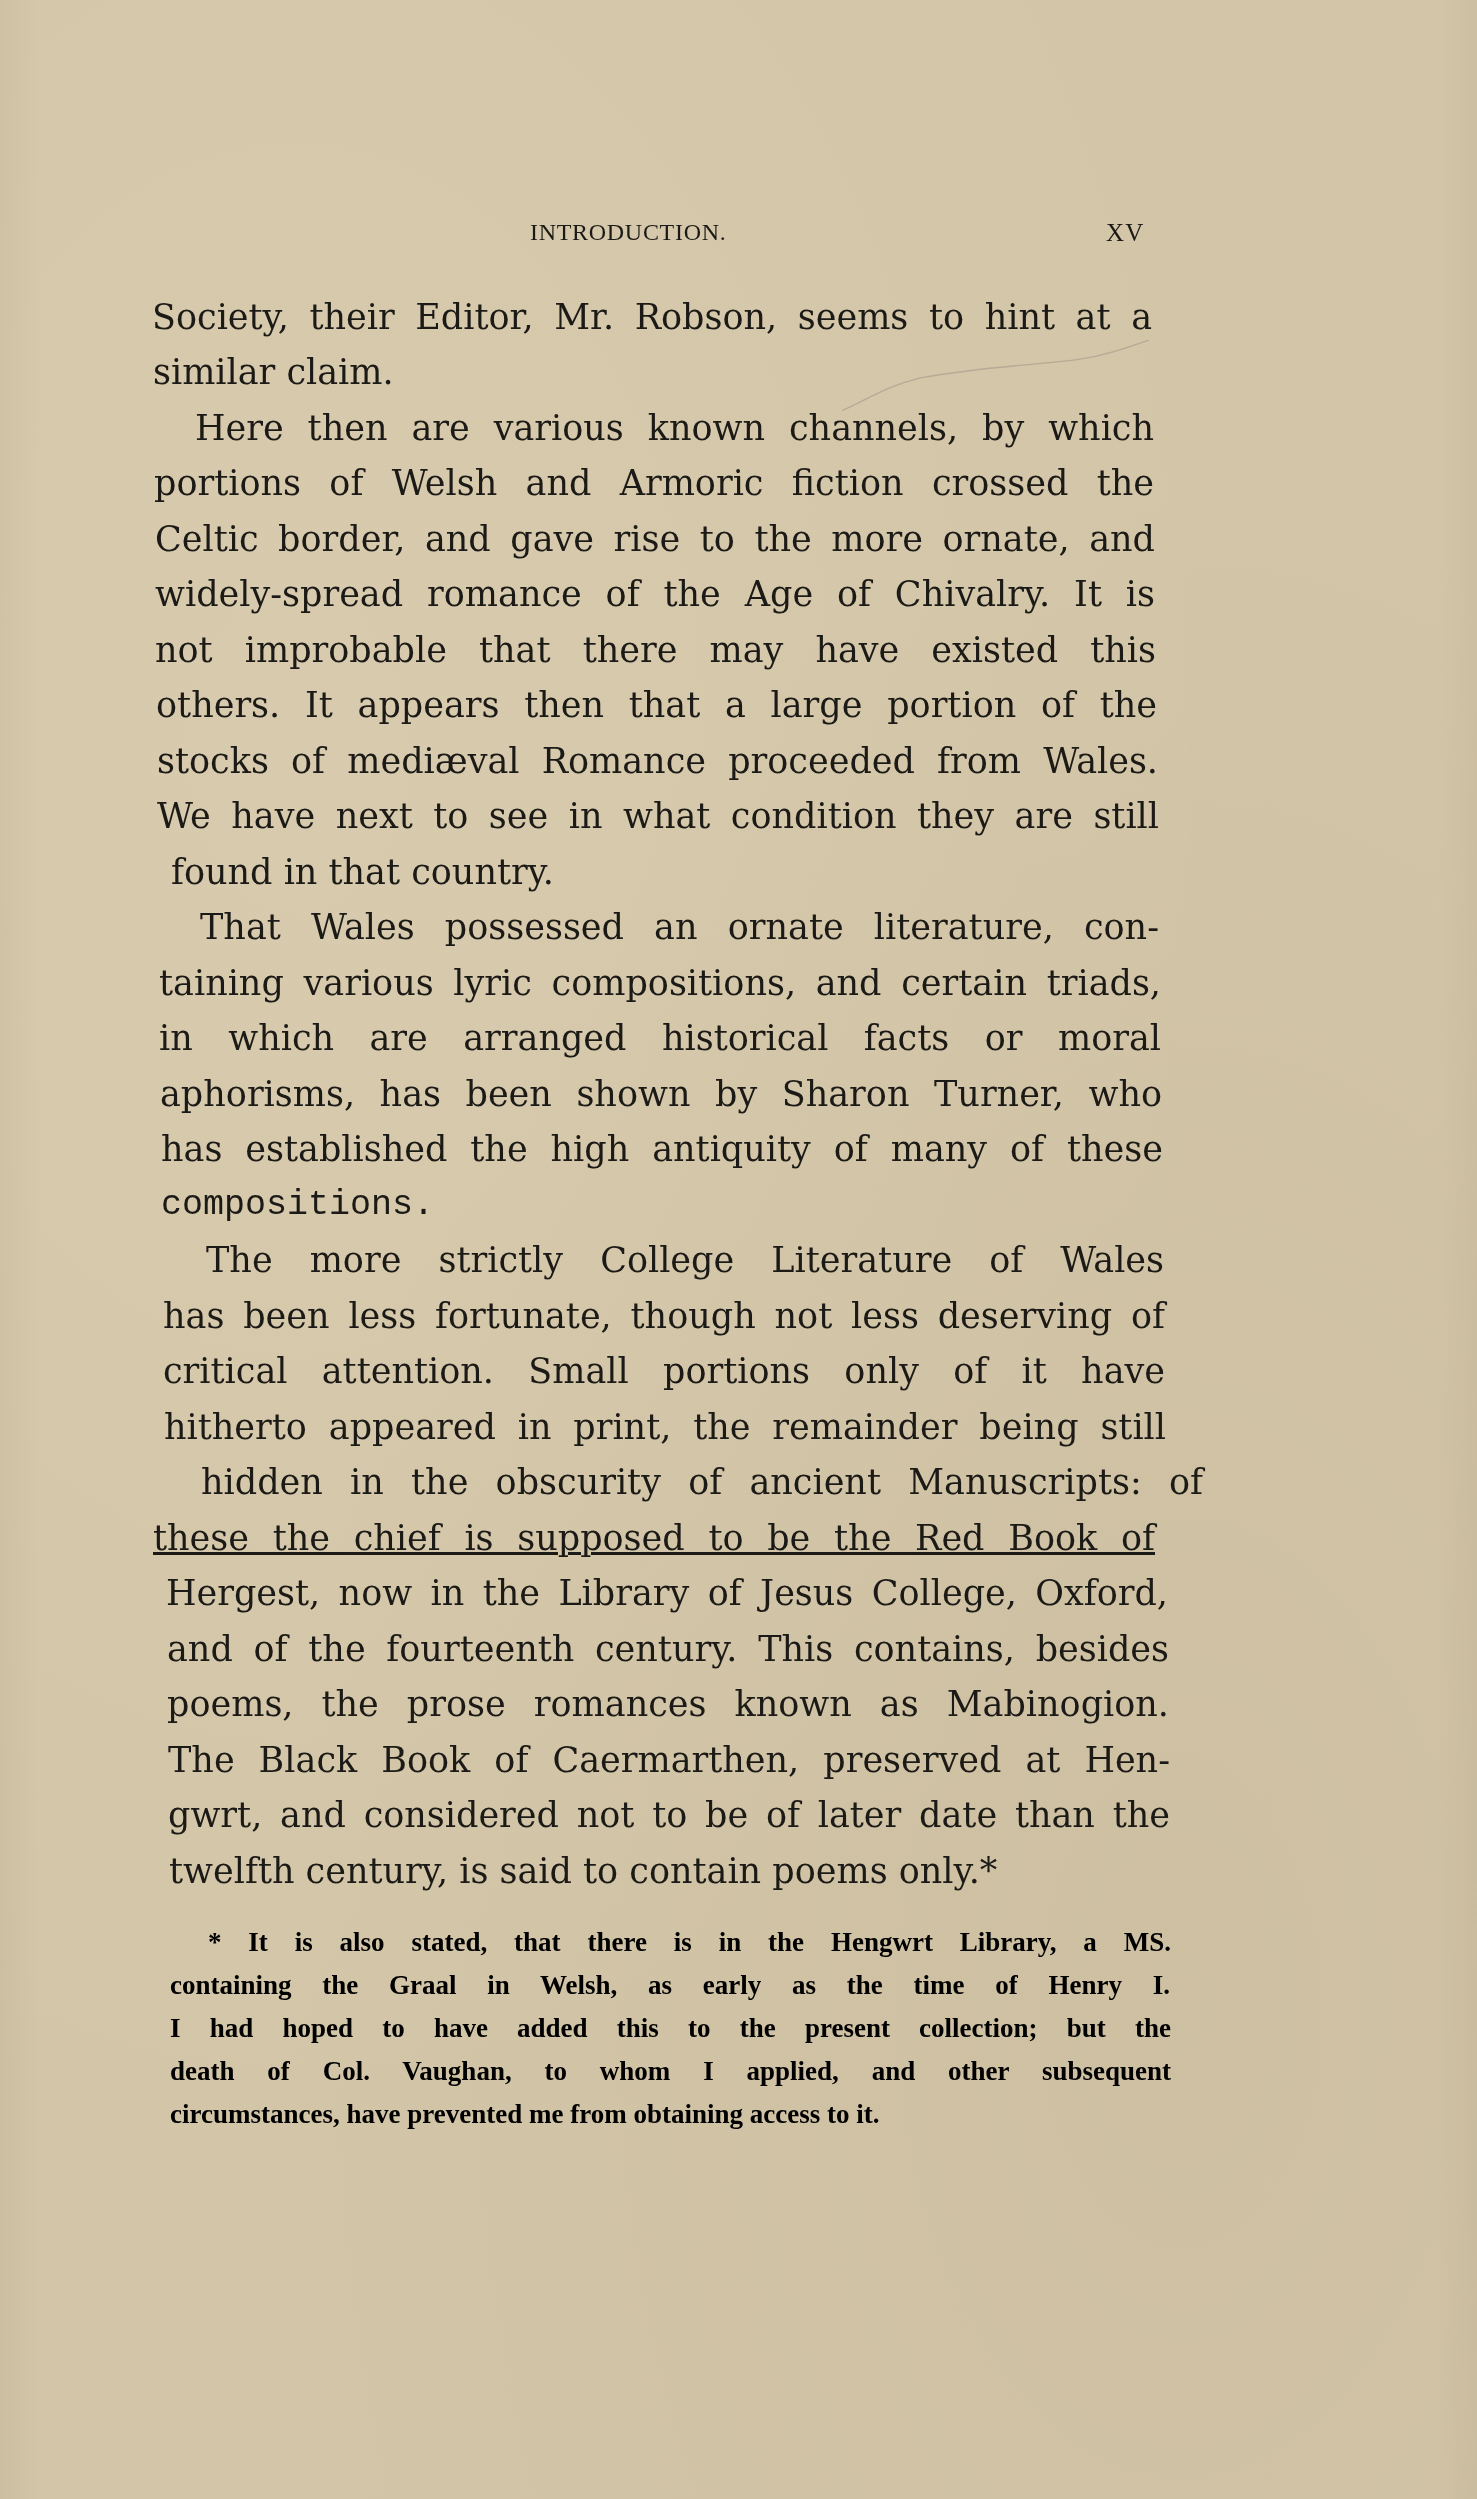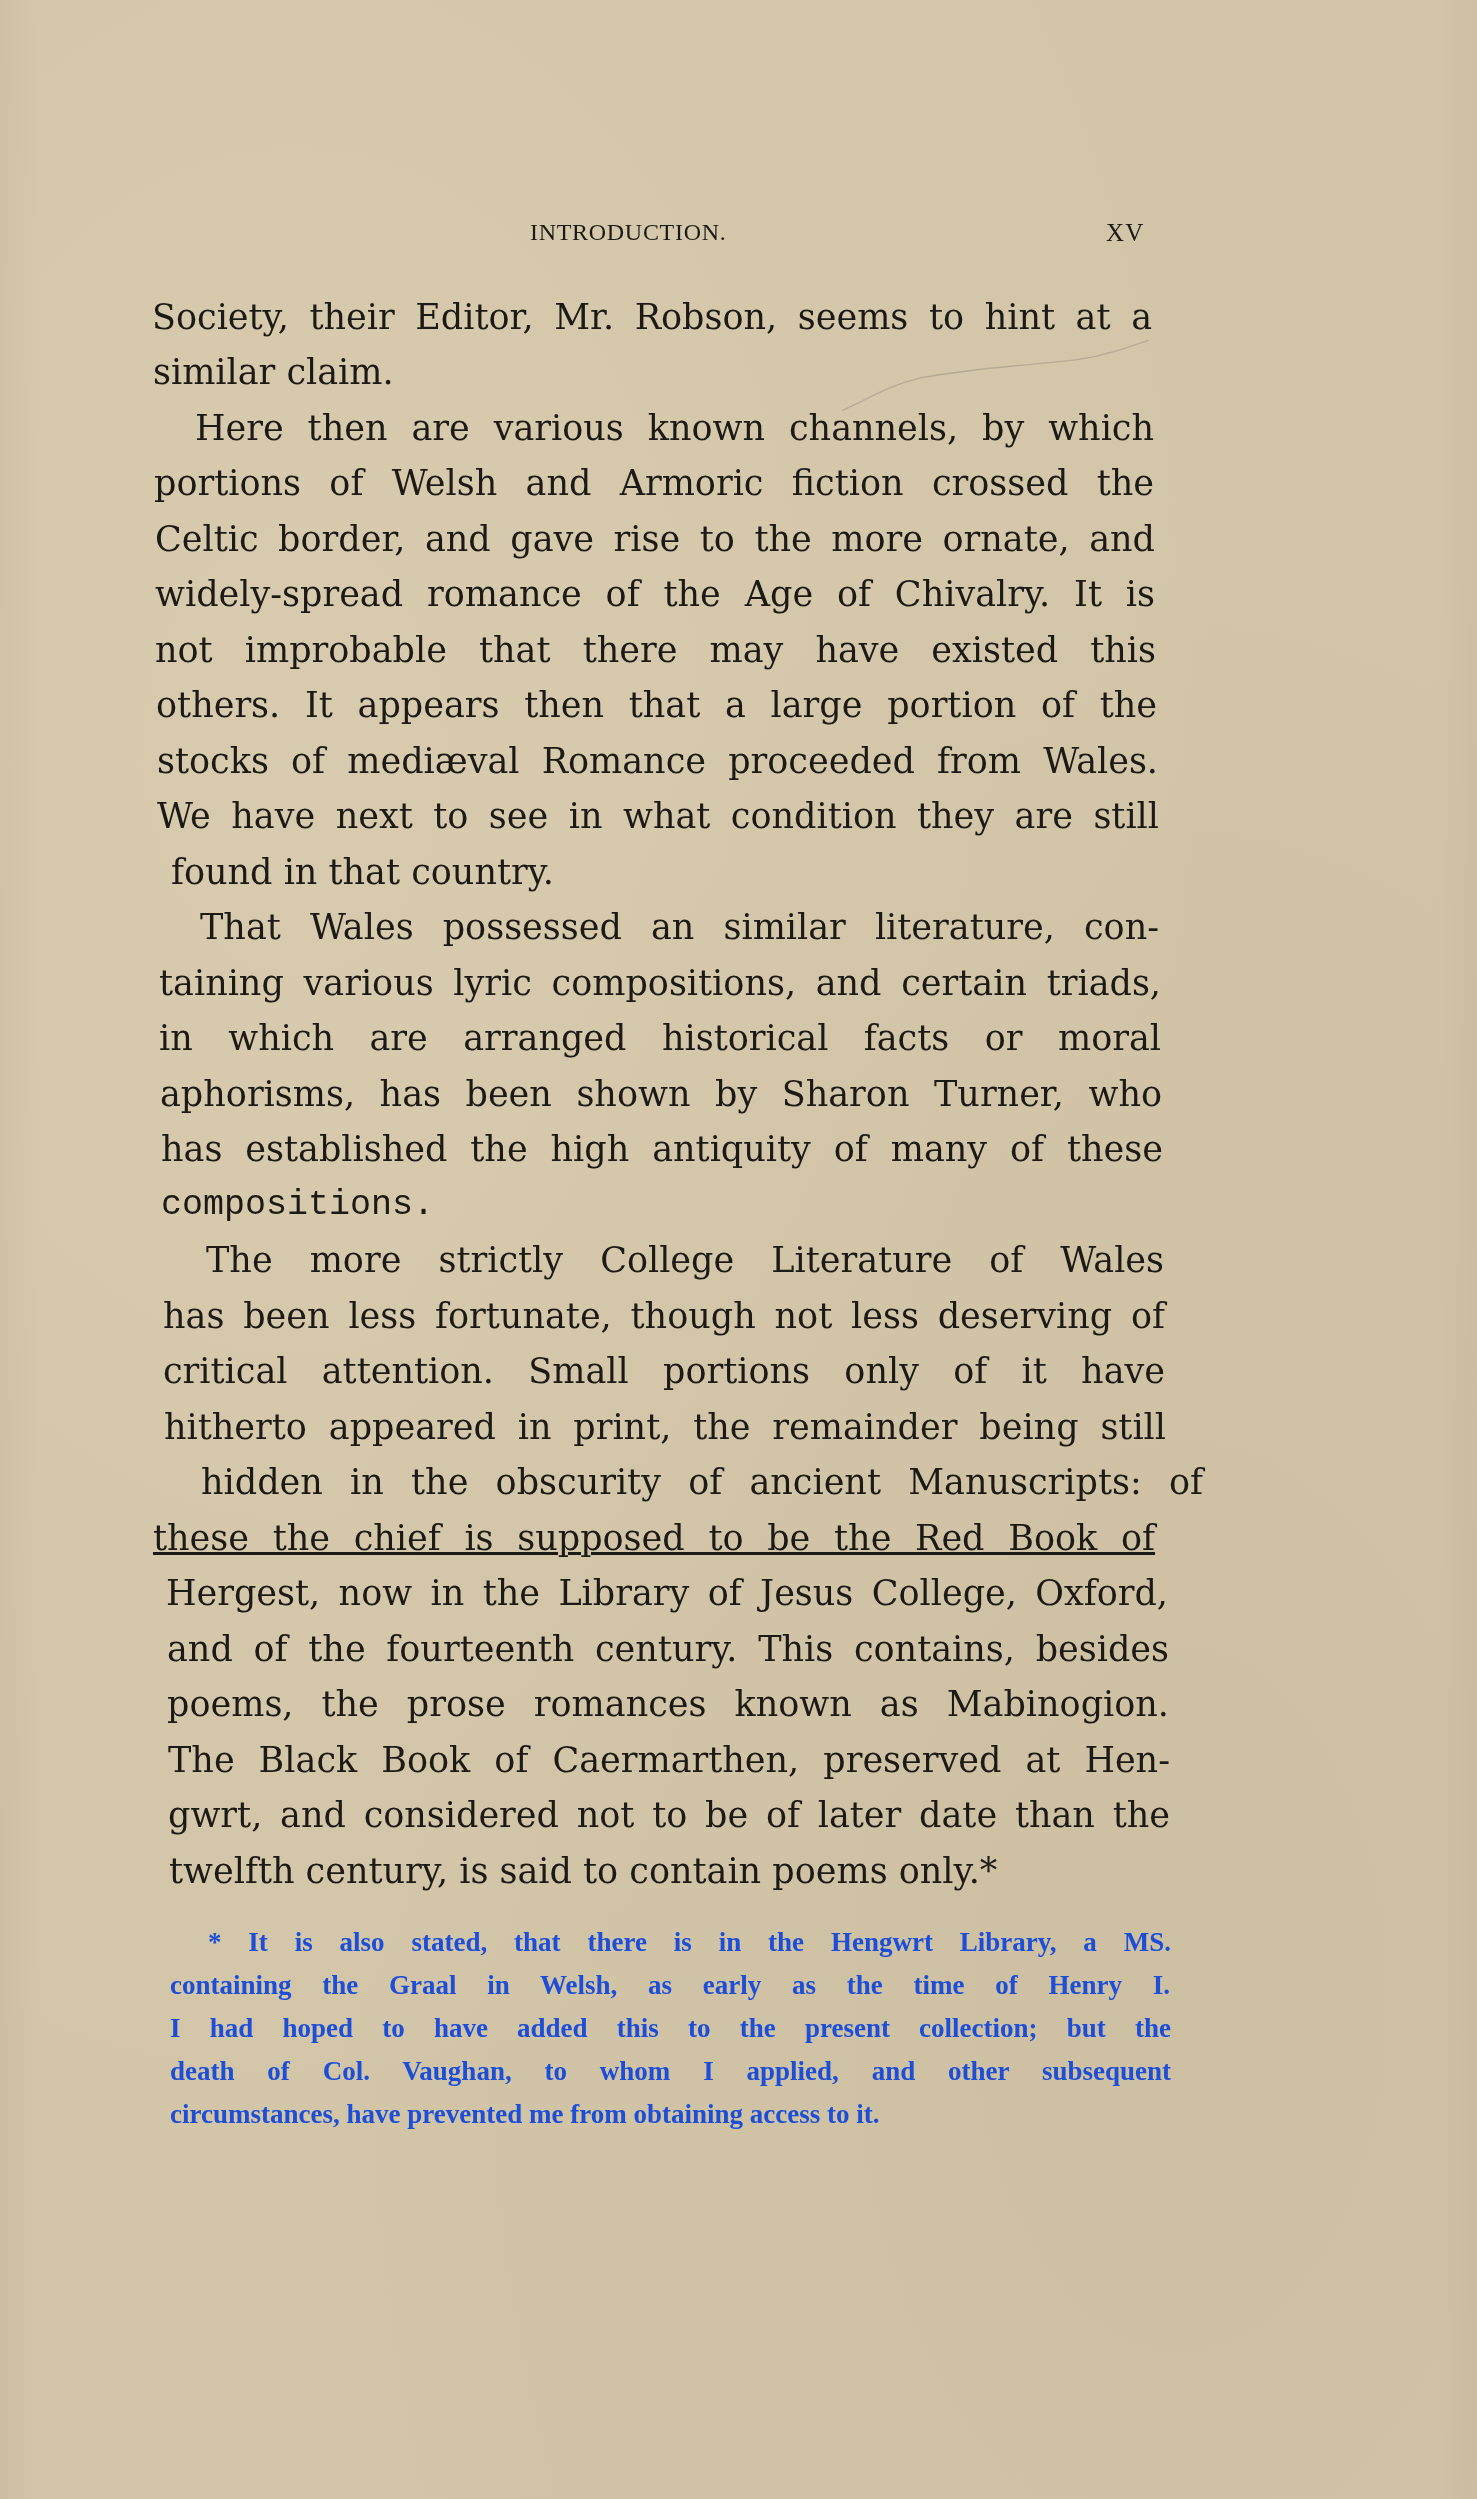--- a/index.html
+++ b/index.html
@@ -72,21 +72,21 @@
   .footnote-line {
     position: absolute;
     height: 39px;
     font-size: 27px;
     line-height: 39px;
     white-space: nowrap;
     text-align: justify;
     text-align-last: justify;
     font-weight: bold;
     font-family: "Liberation Serif", "DejaVu Serif", serif;
-    color: #1d4ed8;
+    color: #000000;
   }
   .footnote-line.last {
     text-align-last: left;
   }
   .crease {
     position: absolute;
     left: 842px;
     top: 340px;
     width: 307px;
     height: 72px;
@@ -112,21 +112,21 @@
     <div class="line last" style="left:153px; top:346px; width:1000px;">similar claim.</div>
     <div class="line" style="left:195px; top:402px; width:959px;">Here then are various known channels, by which</div>
     <div class="line" style="left:154px; top:457px; width:1000px;">portions of Welsh and Armoric fiction crossed the</div>
     <div class="line" style="left:155px; top:513px; width:1000px;">Celtic border, and gave rise to the more ornate, and</div>
     <div class="line" style="left:155px; top:568px; width:1000px;">widely-spread romance of the Age of Chivalry.  It is</div>
     <div class="line" style="left:155px; top:624px; width:1001px;">not improbable that there may have existed this</div>
     <div class="line" style="left:156px; top:679px; width:1001px;">others.  It appears then that a large portion of the</div>
     <div class="line" style="left:157px; top:735px; width:1001px;">stocks of mediæval Romance proceeded from Wales.</div>
     <div class="line" style="left:157px; top:790px; width:1002px;">We have next to see in what condition they are still</div>
     <div class="line last" style="left:171px; top:846px; width:1002px;">found in that country.</div>
-    <div class="line" style="left:200px; top:901px; width:959px;">That Wales possessed an similar literature, con-</div>
+    <div class="line" style="left:200px; top:901px; width:959px;">That Wales possessed an ornate literature, con-</div>
     <div class="line" style="left:159px; top:957px; width:1002px;">taining various lyric compositions, and certain triads,</div>
     <div class="line" style="left:159px; top:1012px; width:1002px;">in which are arranged historical facts or moral</div>
     <div class="line" style="left:160px; top:1068px; width:1002px;">aphorisms, has been shown by Sharon Turner, who</div>
     <div class="line" style="left:161px; top:1123px; width:1002px;">has established the high antiquity of many of these</div>
     <div class="line last" style="left:161px; top:1179px; width:1002px;font-family:Liberation Mono, monospace;">compositions.</div>
     <div class="line" style="left:206px; top:1234px; width:958px;">The more strictly College Literature of Wales</div>
     <div class="line" style="left:163px; top:1290px; width:1002px;">has been less fortunate, though not less deserving of</div>
     <div class="line" style="left:163px; top:1345px; width:1002px;">critical attention.  Small portions only of it have</div>
     <div class="line" style="left:164px; top:1401px; width:1002px;">hitherto appeared in print, the remainder being still</div>
     <div class="line" style="left:165px; top:1456px; width:1002px;margin-left:36px;">hidden in the obscurity of ancient Manuscripts: of</div>

